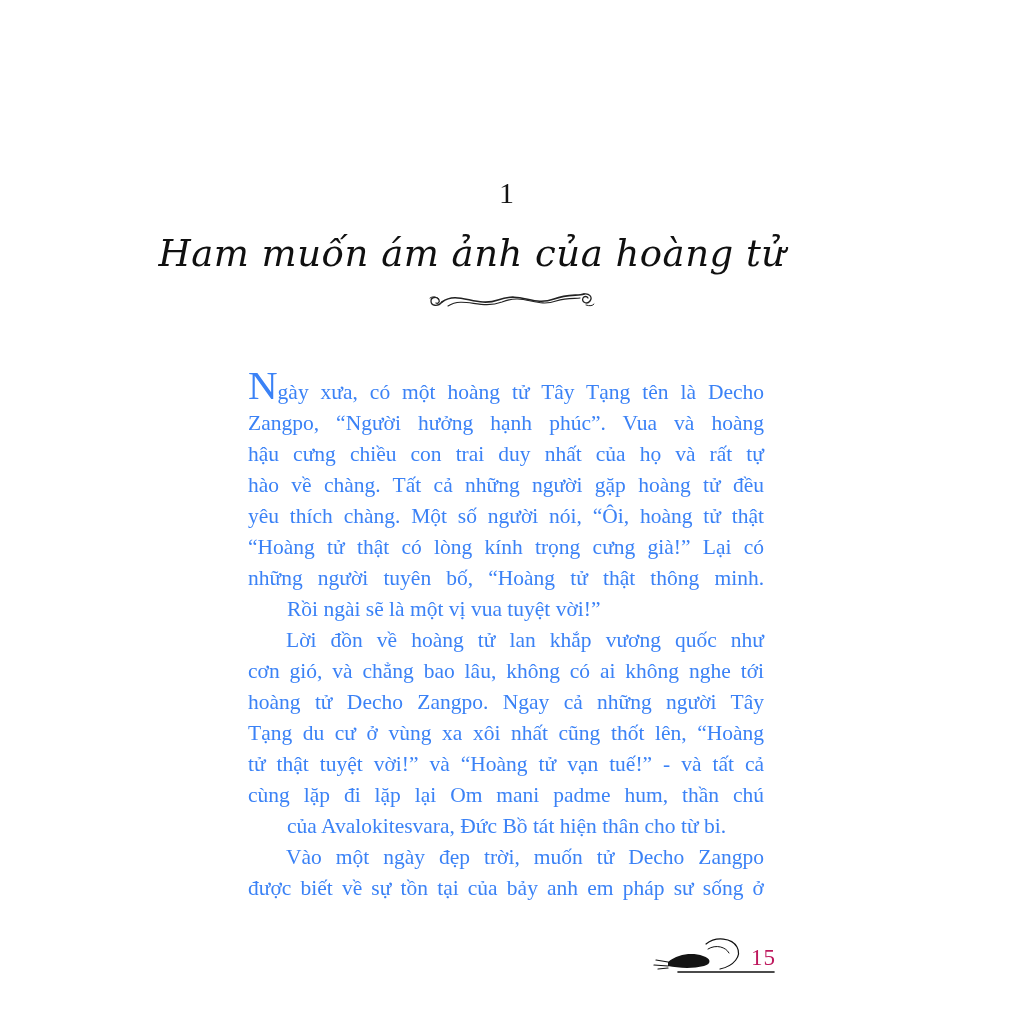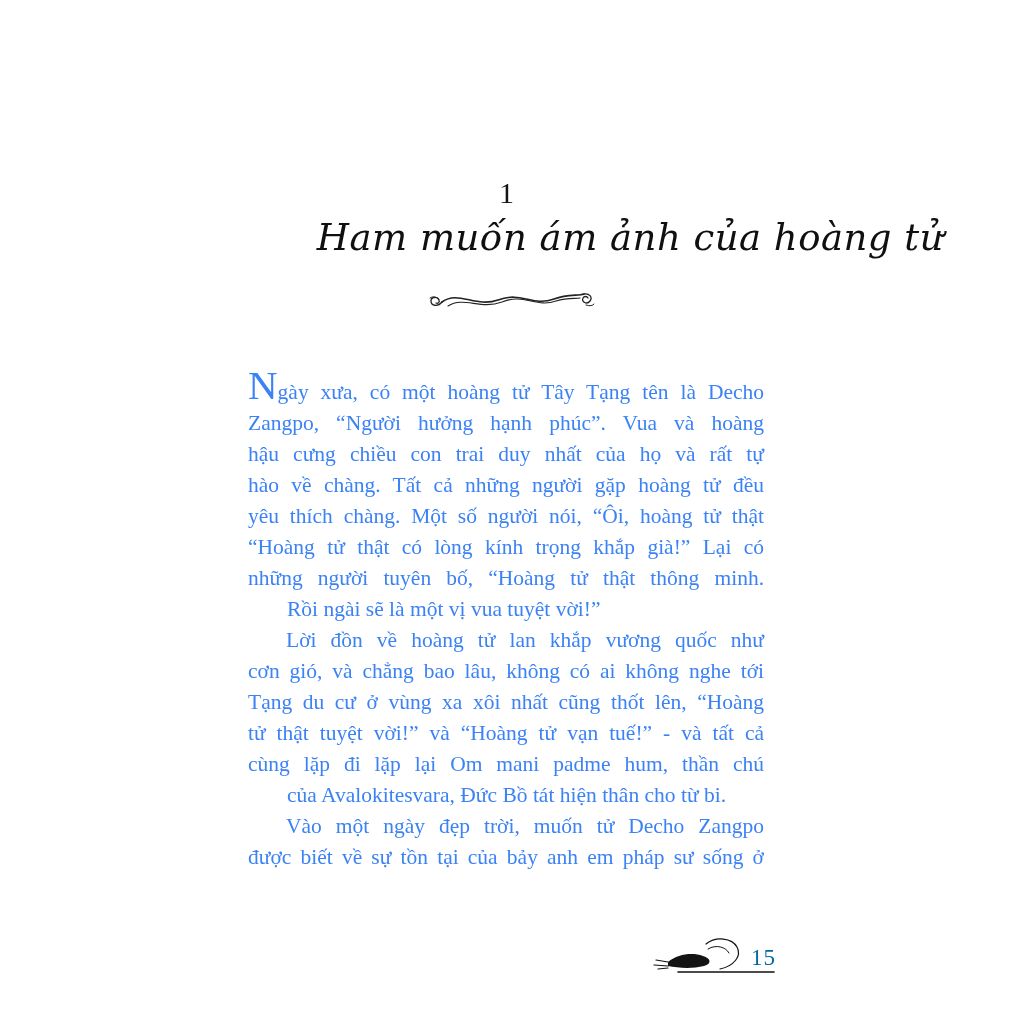--- a/index.html
+++ b/index.html
@@ -15,22 +15,22 @@
   .chapter-num{
     position:absolute;
     top:176px;left:249px;width:516px;
     text-align:center;
     font-size:30px;
     letter-spacing:1px;
     color:#141414;
   }
   .chapter-title{
     position:absolute;
-    top:216px;left:0;width:944px;
-    text-align:right;
+    top:232px;left:0;width:944px;
+    text-align:center;
     font-family:"DejaVu Serif","Liberation Serif",serif;
     font-style:italic;
     font-size:37px;
     letter-spacing:.5px;
     color:#101010;
   }
   .divider{
     position:absolute;
     top:281px;left:0;width:1024px;
     text-align:center;
@@ -64,21 +64,21 @@
     position:absolute;
     left:646px;top:934px;
     width:132px;height:44px;
   }
   .footer svg{position:absolute;left:0;top:0;}
   .page-num{
     position:absolute;
     right:2px;bottom:7px;
     font-size:23px;
     letter-spacing:1px;
-    color:#0369a1;
+    color:#be185d;
   }
 </style>
 </head>
 <body>
 
 <div class="page">
 
   <div class="chapter-num">1</div>
 
   <div class="chapter-title">Ham muốn ám ảnh của hoàng tử</div>
@@ -95,25 +95,26 @@
       </svg>
     </span>
   </div>
 
   <div class="body-text">
       <div class="line"><span class="dropcap">N</span><span>gày xưa, có một hoàng tử Tây Tạng tên là Decho</span></div>
       <div class="line"><span>Zangpo, “Người hưởng hạnh phúc”. Vua và hoàng</span></div>
       <div class="line"><span>hậu cưng chiều con trai duy nhất của họ và rất tự</span></div>
       <div class="line"><span>hào về chàng. Tất cả những người gặp hoàng tử đều</span></div>
       <div class="line"><span>yêu thích chàng. Một số người nói, “Ôi, hoàng tử thật</span></div>
-      <div class="line"><span>“Hoàng tử thật có lòng kính trọng khắp già!” Lại có</span></div>
+      <div class="line"><span>“Hoàng tử thật có lòng kính trọng cưng già!” Lại có</span></div>
       <div class="line"><span>những người tuyên bố, “Hoàng tử thật thông minh.</span></div>
       <div class="line last"><span>Rồi ngài sẽ là một vị vua tuyệt vời!”</span></div>
       <div class="line indent"><span>Lời đồn về hoàng tử lan khắp vương quốc như</span></div>
       <div class="line"><span>cơn gió, và chẳng bao lâu, không có ai không nghe tới</span></div>
+      <div class="line"><span>hoàng tử Decho Zangpo. Ngay cả những người Tây</span></div>
       <div class="line"><span>Tạng du cư ở vùng xa xôi nhất cũng thốt lên, “Hoàng</span></div>
       <div class="line"><span>tử thật tuyệt vời!” và “Hoàng tử vạn tuế!” - và tất cả</span></div>
       <div class="line"><span>cùng lặp đi lặp lại </span><span class="italic">Om mani padme hum</span><span>, thần chú</span></div>
       <div class="line last"><span>của Avalokitesvara, Đức Bồ tát hiện thân cho từ bi.</span></div>
       <div class="line indent"><span>Vào một ngày đẹp trời, muốn tử Decho Zangpo</span></div>
       <div class="line"><span>được biết về sự tồn tại của bảy anh em pháp sư sống ở</span></div>
     </div>
 
   <div class="footer">
     <span>

